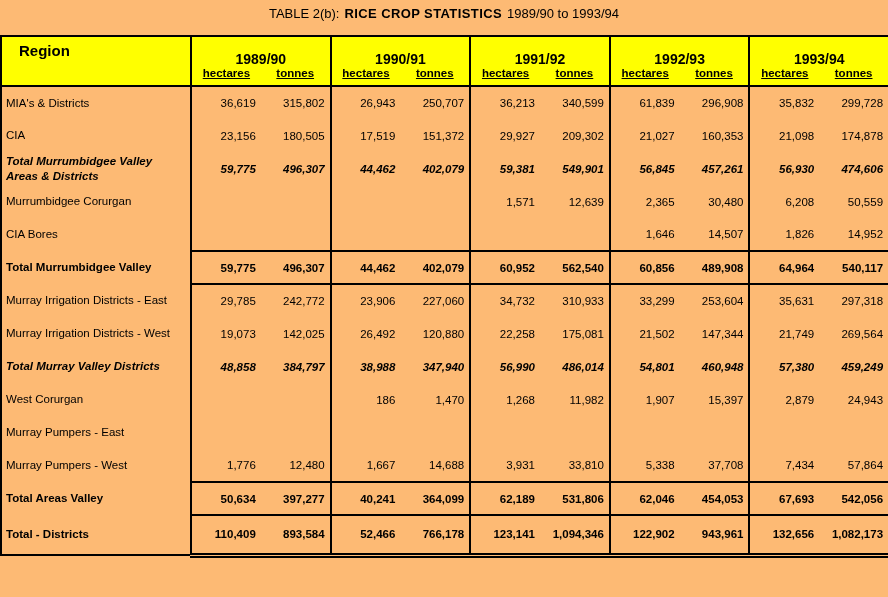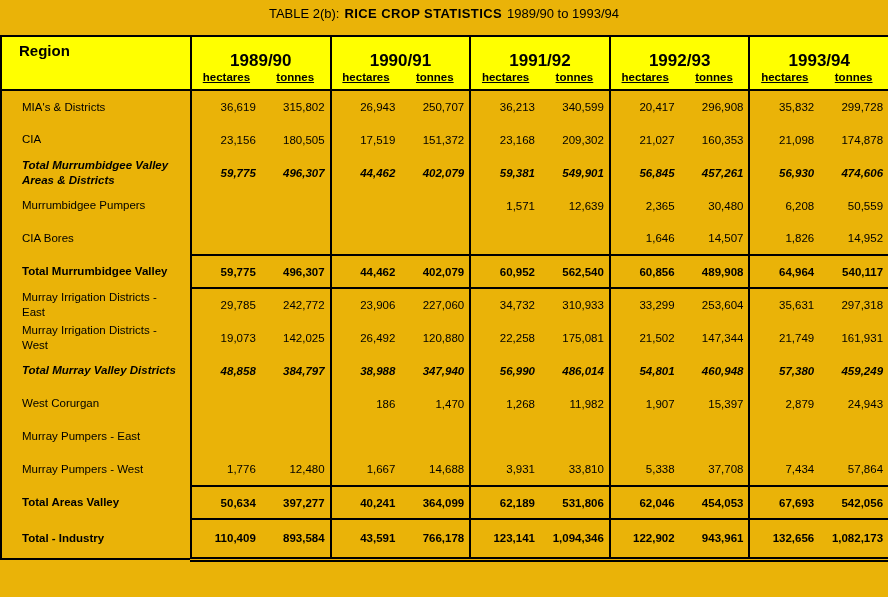--- a/index.html
+++ b/index.html
@@ -1,21 +1,21 @@
 <!DOCTYPE html>
 <html><head>
 <meta charset="utf-8">
 <style>
   * { box-sizing: border-box; }
   html, body { margin: 0; padding: 0; background: #ffffff; }
   .page {
     position: relative;
     width: 888px;
     height: 597px;
-    background: #eab308;
+    background: #fdba74;
     color: #000000;
     font-family: "Liberation Sans", "DejaVu Sans", sans-serif;
     overflow: hidden;
   }
   .title-line {
     position: absolute;
     top: 6px;
     left: 0;
     width: 100%;
     text-align: center;
@@ -38,21 +38,21 @@
     vertical-align: top;
     padding: 5px 0 0 17px;
     font-size: 15px;
     font-weight: bold;
     border-left: 2px solid #000;
     border-top: 2px solid #000;
     border-right: 2px solid #000;
     border-bottom: 2px solid #000;
   }
   th.year-head {
-    font-size: 17px;
+    font-size: 14px;
     font-weight: bold;
     text-align: center;
     vertical-align: middle;
     height: 26px;
     padding-top: 14px;
     border-top: 2px solid #000;
     border-left: 2px solid #000;
   }
   th.sub-head {
     font-size: 11.5px;
@@ -62,21 +62,21 @@
     vertical-align: top;
     height: 19px;
     border-bottom: 2px solid #000;
   }
   th.sub-head.group-start { border-left: 2px solid #000; }
   .last-col { border-right: 2px solid #000; }
   tbody tr { height: 33px; }
   tbody td { font-size: 11.5px; vertical-align: middle; }
   td.region-cell {
     text-align: left;
-    padding-left: 20px;
+    padding-left: 4px;
     padding-right: 8px;
     line-height: 1.25;
     border-left: 2px solid #000;
     border-right: 2px solid #000;
   }
   td.num { text-align: right; padding-right: 5px; }
   td.num.group-start { border-left: 2px solid #000; }
   tr.r-bolditalic td { font-weight: bold; font-style: italic; }
   tr.r-boldtotal td { font-weight: bold; }
   tr.r-boldtotal td.num { border-top: 2px solid #000; border-bottom: 2px solid #000; }
@@ -128,53 +128,53 @@
       </thead>
     <tbody>
         <tr>
           <td class="region-cell">MIA's &amp; Districts</td>
           <td class="num group-start">36,619</td>
           <td class="num">315,802</td>
           <td class="num group-start">26,943</td>
           <td class="num">250,707</td>
           <td class="num group-start">36,213</td>
           <td class="num">340,599</td>
-          <td class="num group-start">20,417</td>
+          <td class="num group-start">61,839</td>
           <td class="num">296,908</td>
           <td class="num group-start">35,832</td>
           <td class="num last-col">299,728</td>
         </tr>
         <tr>
           <td class="region-cell">CIA</td>
           <td class="num group-start">23,156</td>
           <td class="num">180,505</td>
           <td class="num group-start">17,519</td>
           <td class="num">151,372</td>
-          <td class="num group-start">23,168</td>
+          <td class="num group-start">29,927</td>
           <td class="num">209,302</td>
           <td class="num group-start">21,027</td>
           <td class="num">160,353</td>
           <td class="num group-start">21,098</td>
           <td class="num last-col">174,878</td>
         </tr>
         <tr class="r-bolditalic">
           <td class="region-cell">Total Murrumbidgee Valley Areas &amp; Districts</td>
           <td class="num group-start">59,775</td>
           <td class="num">496,307</td>
           <td class="num group-start">44,462</td>
           <td class="num">402,079</td>
           <td class="num group-start">59,381</td>
           <td class="num">549,901</td>
           <td class="num group-start">56,845</td>
           <td class="num">457,261</td>
           <td class="num group-start">56,930</td>
           <td class="num last-col">474,606</td>
         </tr>
         <tr>
-          <td class="region-cell">Murrumbidgee Pumpers</td>
+          <td class="region-cell">Murrumbidgee Corurgan</td>
           <td class="num group-start"></td>
           <td class="num"></td>
           <td class="num group-start"></td>
           <td class="num"></td>
           <td class="num group-start">1,571</td>
           <td class="num">12,639</td>
           <td class="num group-start">2,365</td>
           <td class="num">30,480</td>
           <td class="num group-start">6,208</td>
           <td class="num last-col">50,559</td>
@@ -222,21 +222,21 @@
           <td class="region-cell">Murray Irrigation Districts - West</td>
           <td class="num group-start">19,073</td>
           <td class="num">142,025</td>
           <td class="num group-start">26,492</td>
           <td class="num">120,880</td>
           <td class="num group-start">22,258</td>
           <td class="num">175,081</td>
           <td class="num group-start">21,502</td>
           <td class="num">147,344</td>
           <td class="num group-start">21,749</td>
-          <td class="num last-col">161,931</td>
+          <td class="num last-col">269,564</td>
         </tr>
         <tr class="r-bolditalic">
           <td class="region-cell">Total Murray Valley Districts</td>
           <td class="num group-start">48,858</td>
           <td class="num">384,797</td>
           <td class="num group-start">38,988</td>
           <td class="num">347,940</td>
           <td class="num group-start">56,990</td>
           <td class="num">486,014</td>
           <td class="num group-start">54,801</td>
@@ -290,24 +290,24 @@
           <td class="num group-start">40,241</td>
           <td class="num">364,099</td>
           <td class="num group-start">62,189</td>
           <td class="num">531,806</td>
           <td class="num group-start">62,046</td>
           <td class="num">454,053</td>
           <td class="num group-start">67,693</td>
           <td class="num last-col">542,056</td>
         </tr>
         <tr class="r-boldtotal r-last">
-          <td class="region-cell">Total - Industry</td>
+          <td class="region-cell">Total - Districts</td>
           <td class="num group-start">110,409</td>
           <td class="num">893,584</td>
-          <td class="num group-start">43,591</td>
+          <td class="num group-start">52,466</td>
           <td class="num">766,178</td>
           <td class="num group-start">123,141</td>
           <td class="num">1,094,346</td>
           <td class="num group-start">122,902</td>
           <td class="num">943,961</td>
           <td class="num group-start">132,656</td>
           <td class="num last-col">1,082,173</td>
         </tr>
       </tbody>
   </table>

